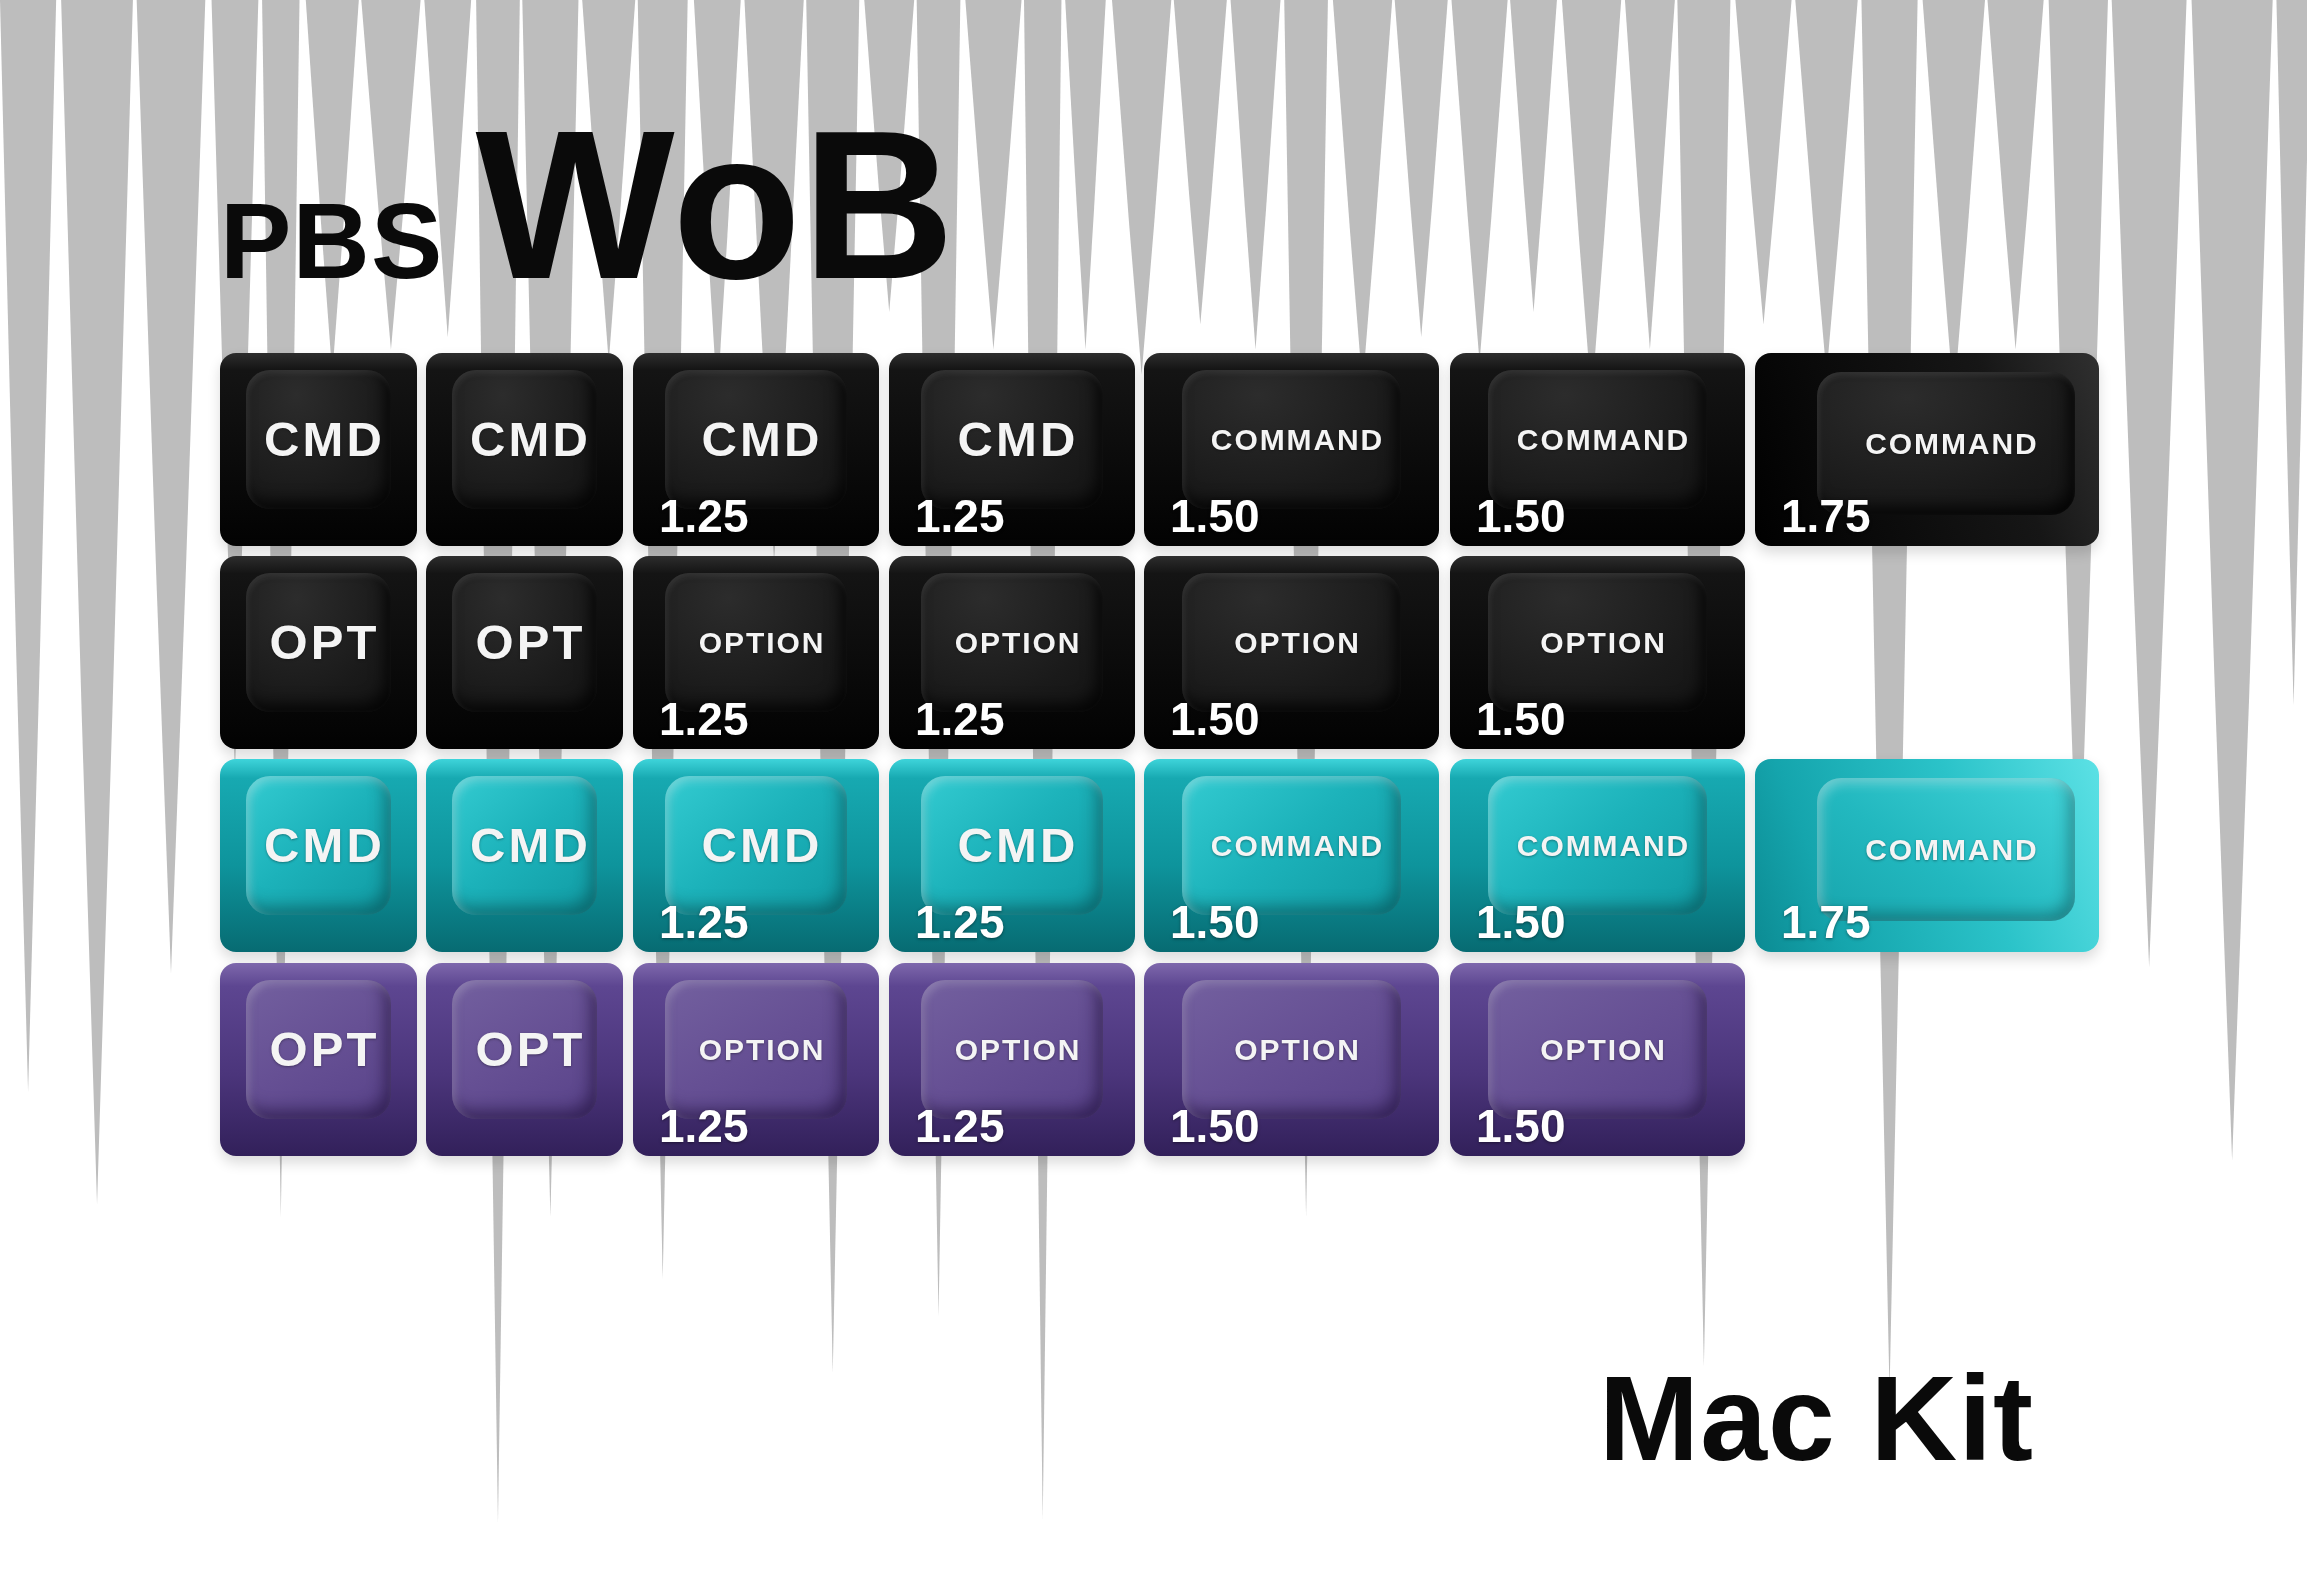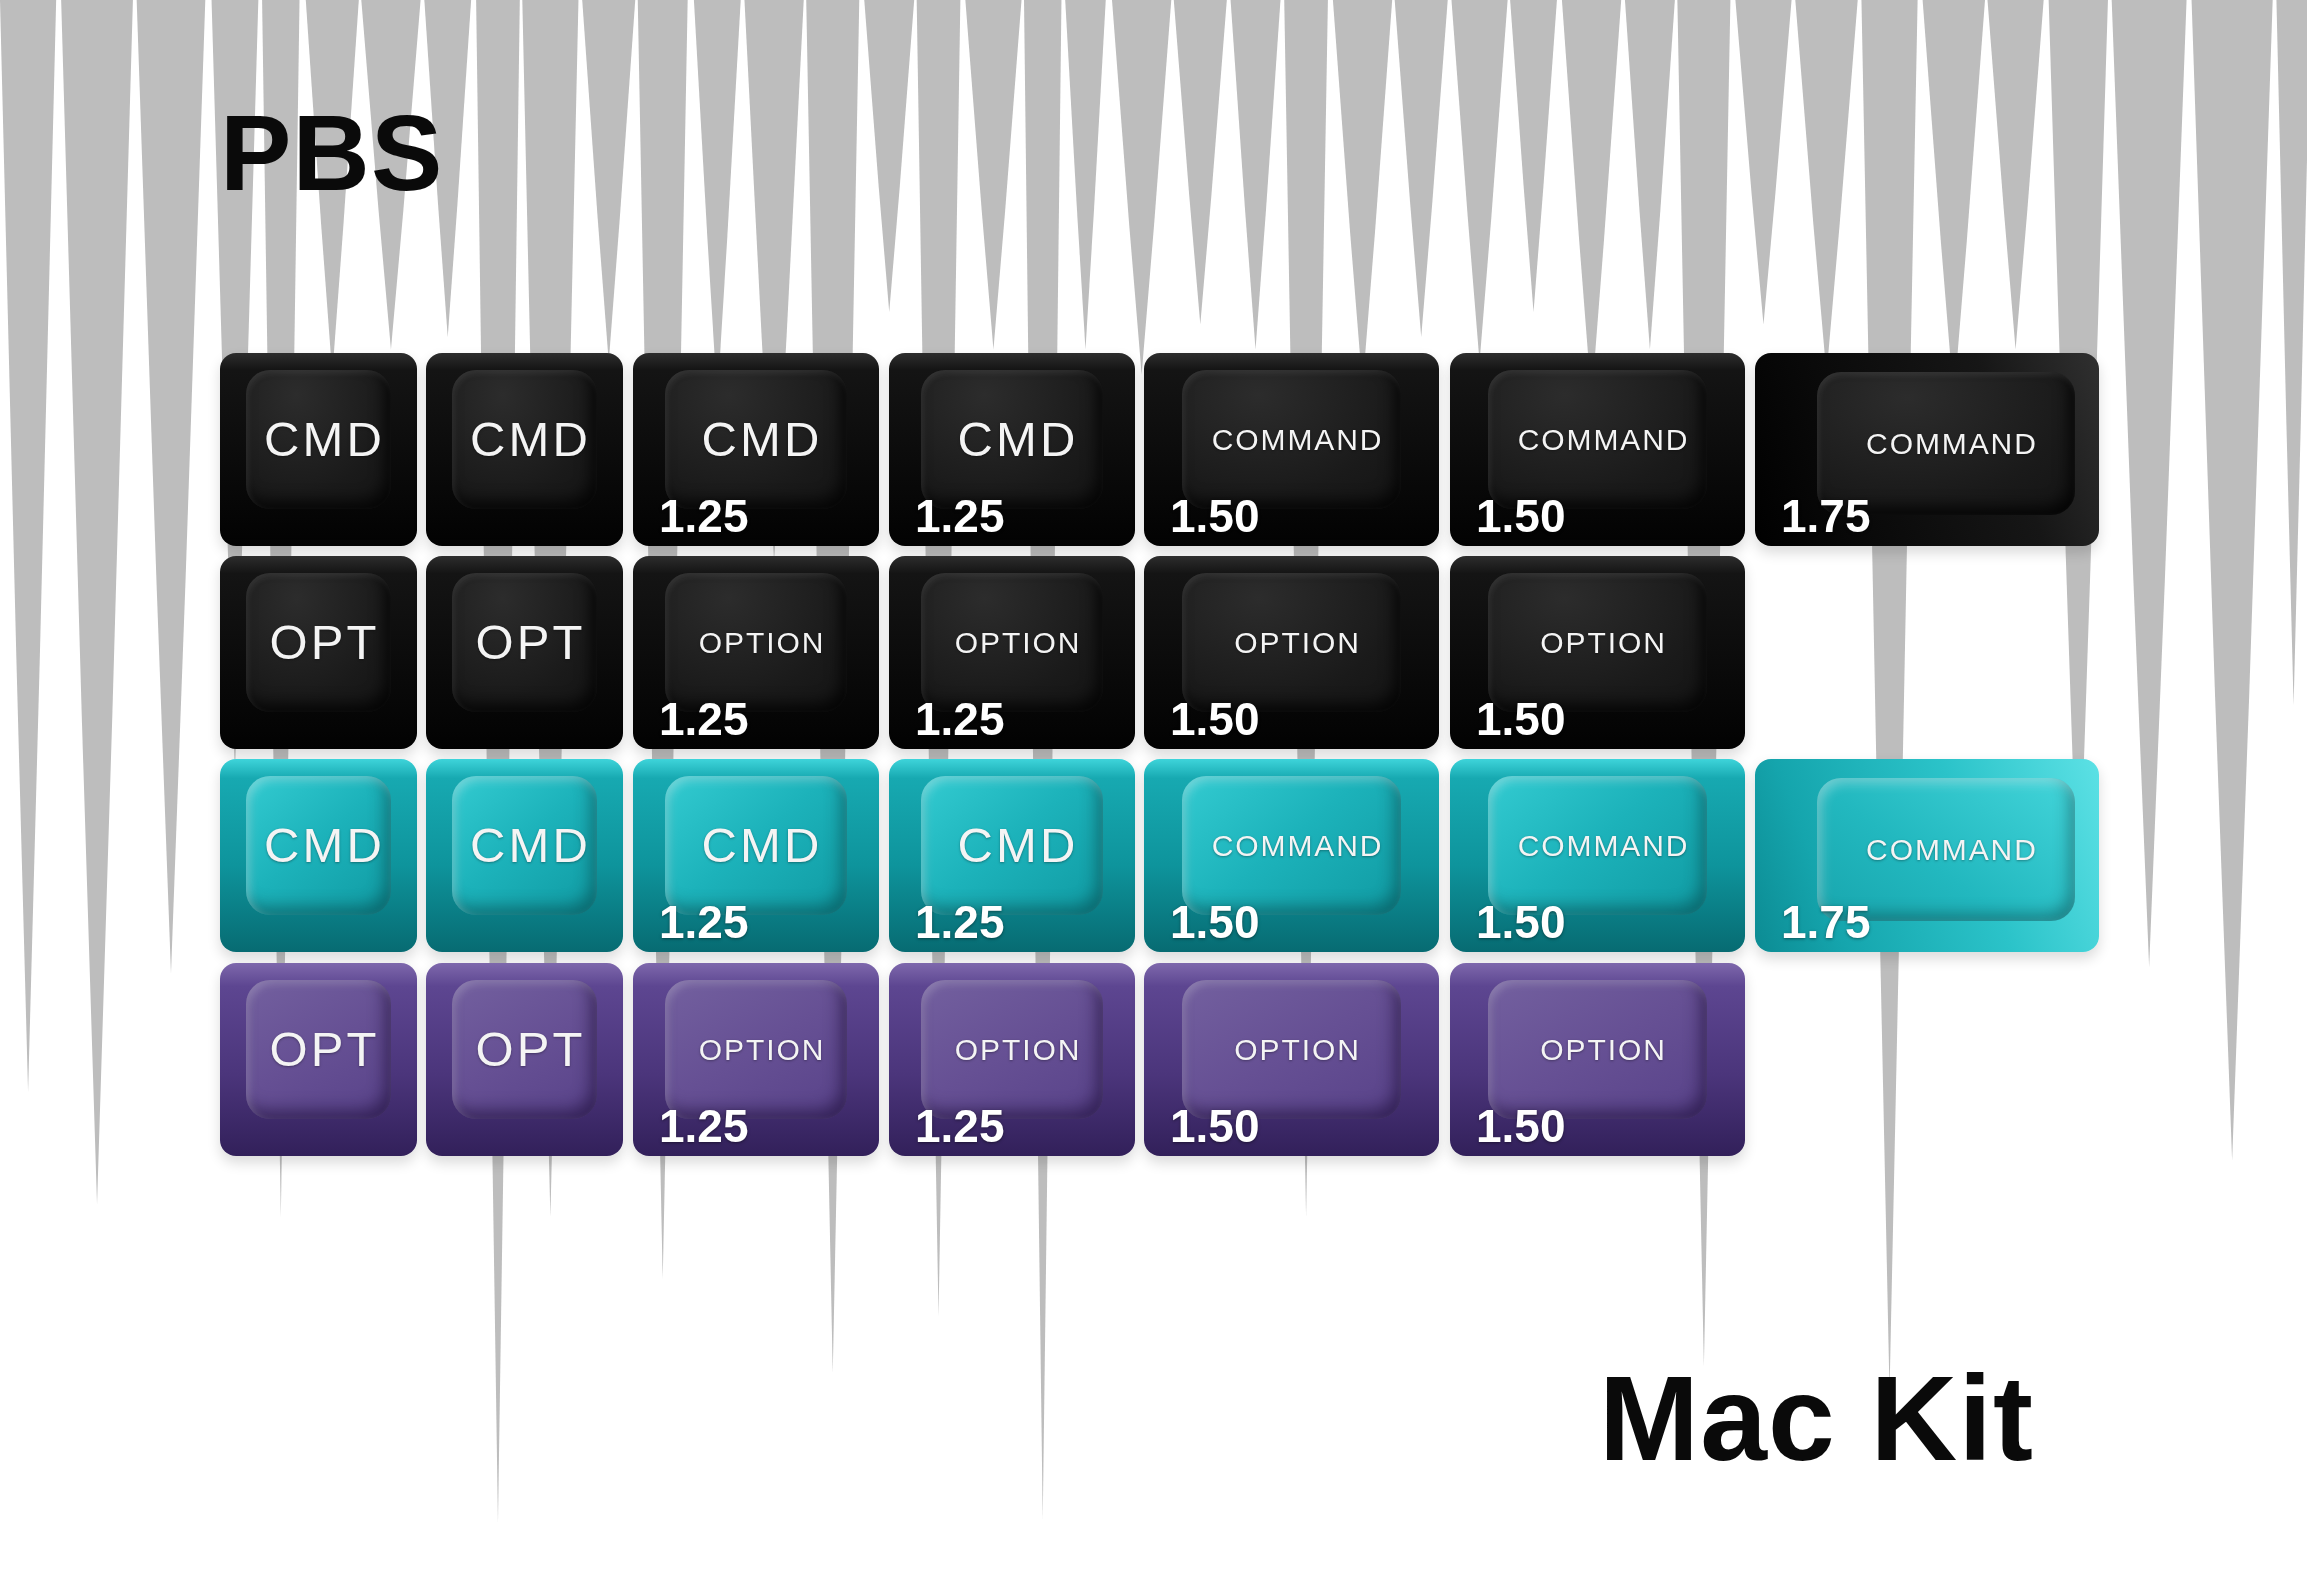--- a/index.html
+++ b/index.html
@@ -32,21 +32,21 @@
     position:absolute;height:193px;
     border-radius:16px;
     box-shadow:0 6.2px 12.5px rgba(0,0,0,.14);
   }
   .cap{
     position:absolute;left:13%;right:13%;top:9%;bottom:19%;
     border-radius:24px;
     display:flex;align-items:center;justify-content:center;
   }
   .legend{
-    color:#f4f4f4;font-weight:400;font-size:49px;letter-spacing:3.1px;
+    color:#f4f4f4;font-weight:700;font-size:49px;letter-spacing:3.1px;
     text-shadow:0 1.2px 2.5px rgba(0,0,0,.35);
     line-height:1;
     margin-left:12px;
   }
   .legend.long{font-size:30px;letter-spacing:1.9px;}
   .size{
     position:absolute;left:26px;bottom:7.5px;
     color:#ffffff;font-weight:700;font-size:46px;line-height:1;
     letter-spacing:0;
     text-shadow:0 1.2px 3.1px rgba(0,0,0,.45);
@@ -132,20 +132,21 @@
       <polygon points="3081,0 3181,0 3152,384 3131,640 3110,384" fill="#bdbdbd"></polygon>
       <polygon points="3185,0 3275,0 3248.9,336 3230,560 3211.1,336" fill="#bdbdbd"></polygon>
       <polygon points="3283,0 3378,0 3350.45,894 3330.5,1490 3310.55,894" fill="#bdbdbd"></polygon>
       <polygon points="3384,0 3504,0 3469.2,930 3444,1550 3418.8,930" fill="#bdbdbd"></polygon>
       <polygon points="3512,0 3642,0 3604.3,1116 3577,1860 3549.7,1116" fill="#bdbdbd"></polygon>
       <polygon points="3648,0 3703,0 3687.05,678 3675.5,1130 3663.95,678" fill="#bdbdbd"></polygon>
     </svg>
 
 <div class="title">
   <span class="brand">PBS</span>
+  <span class="logo">WoB</span>
 </div>
 
 <div id="keys">
       <div class="key black" style="left: 220px; top: 353px; width: 197px;">
         <div class="cap">
           <span class="legend">CMD</span>
         </div>
       </div>
       <div class="key black" style="left: 426px; top: 353px; width: 197px;">
         <div class="cap">

